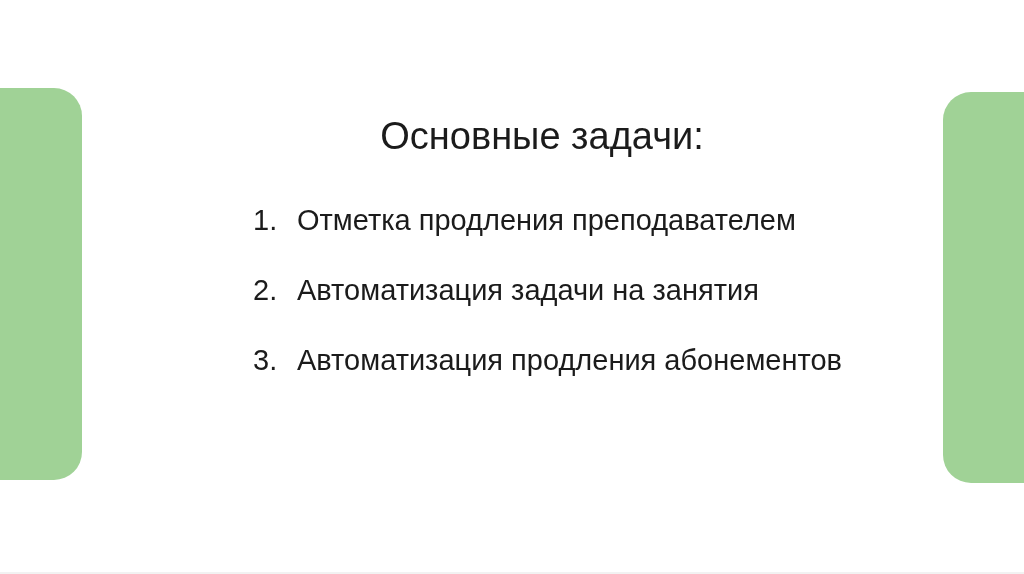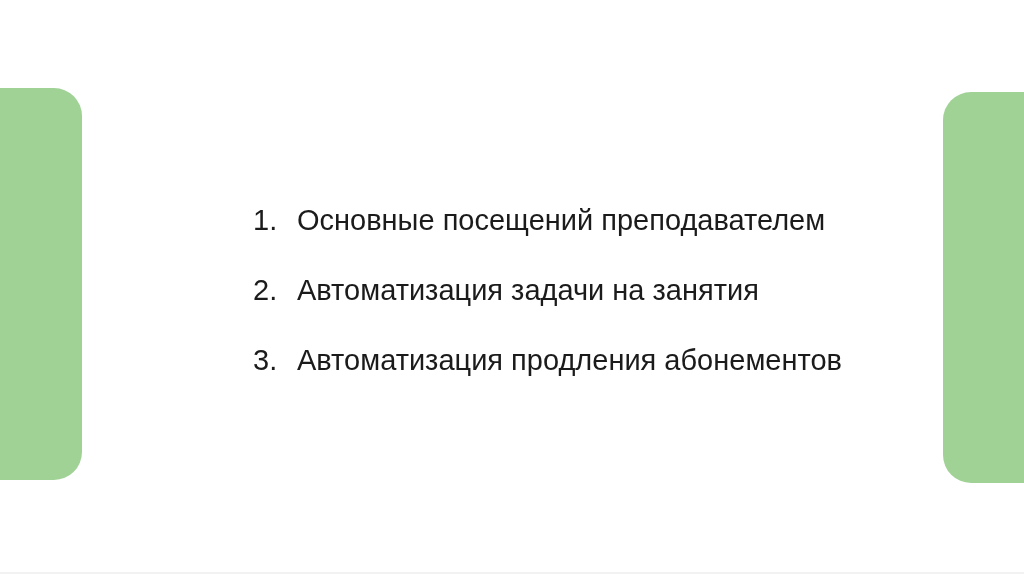--- a/index.html
+++ b/index.html
@@ -71,26 +71,27 @@
   }
 </style>
 </head>
 <body>
 
 <div class="slide">
 
   <div class="accent accent-left"></div>
   <div class="accent accent-right"></div>
 
+  <h1 class="title">Основные задачи:</h1>
 
   <div class="task-list">
 
     <div class="task-row">
       <span class="task-number">1.</span>
-      <span class="task-text">Основные посещений преподавателем</span>
+      <span class="task-text">Отметка продления преподавателем</span>
     </div>
 
     <div class="task-row">
       <span class="task-number">2.</span>
       <span class="task-text">Автоматизация задачи на занятия</span>
     </div>
 
     <div class="task-row">
       <span class="task-number">3.</span>
       <span class="task-text">Автоматизация продления абонементов</span>

